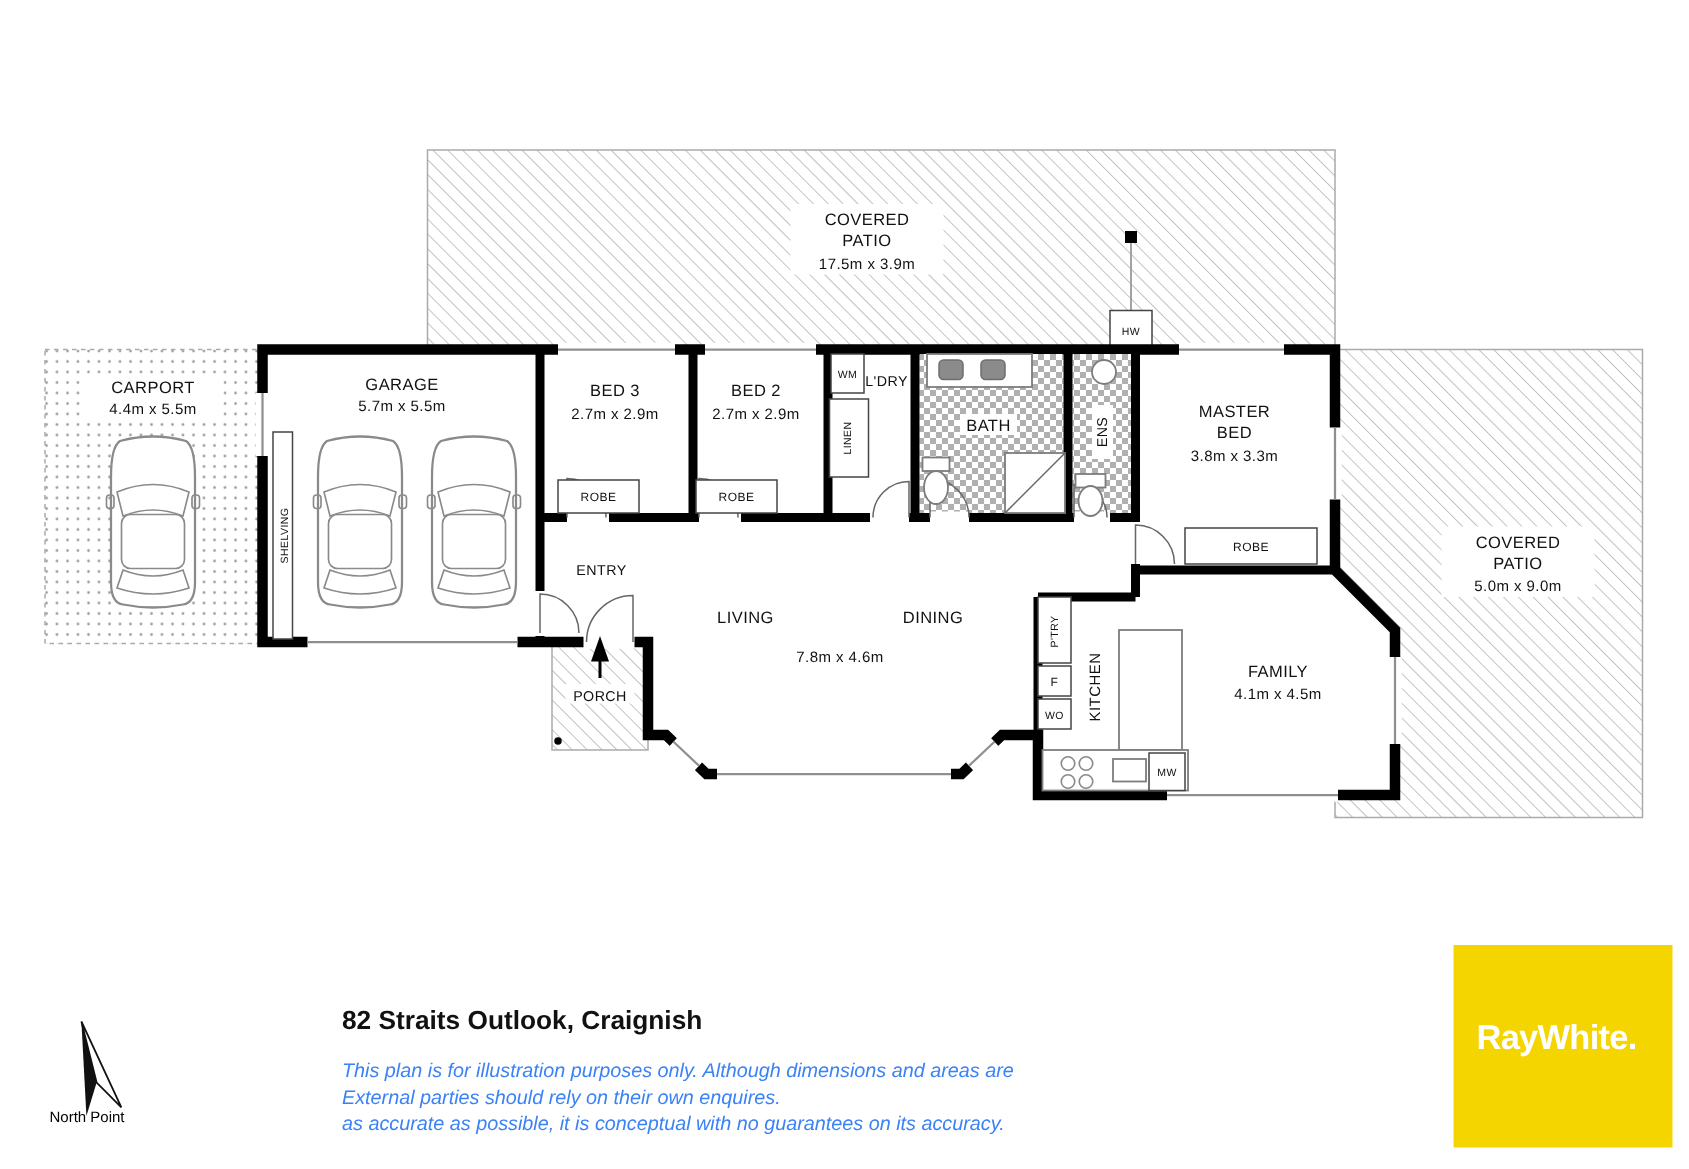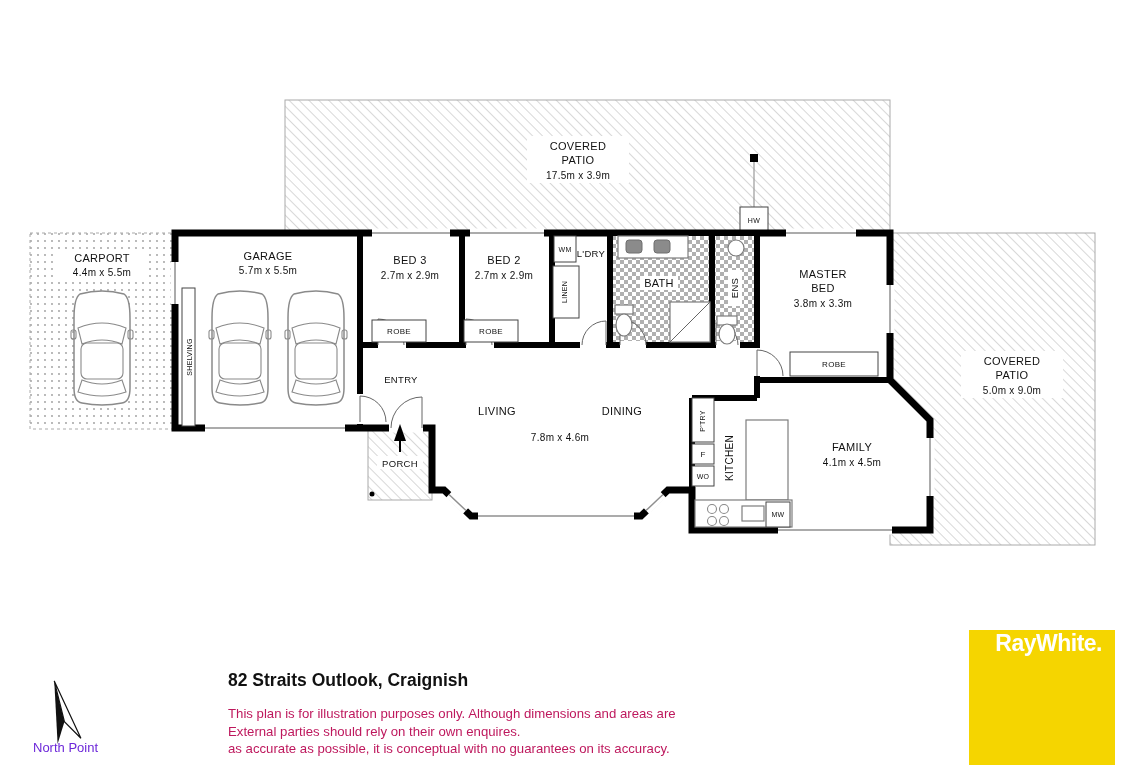--- a/index.html
+++ b/index.html
@@ -30,27 +30,27 @@
   .basin  { fill:#8b8b8b; stroke:#6e6e6e; stroke-width:1; }
   .labelbg{ fill:#ffffff; }
   .carline{ fill:#ffffff; stroke:#8a8a8a; stroke-width:1.5; }
   .carline2{ fill:none; stroke:#8a8a8a; stroke-width:1.1; }
   .address {
     position:absolute; left:228px; top:670px;
     font-size:17.5px; font-weight:bold; color:#111;text-align:center;
   }
   .disclaimer {
     position:absolute; left:228px; top:705px;
-    font-size:13.2px; line-height:17.5px; color:#be185d;
-  }
-  .north-label { position:absolute; left:33px; top:740px; font-size:13px; color:#6d28d9; }
+    font-size:13.2px; line-height:17.5px; color:#3b82f6;font-style:italic;
+  }
+  .north-label { position:absolute; left:33px; top:740px; font-size:10px; color:#000000; }
   .logo {
     position:absolute; left:969px; top:630px; width:146px; height:135px;
-    box-sizing:border-box; display:flex; align-items:flex-start; justify-content:flex-end;
-    padding:0 13px 12px 0;
+    box-sizing:border-box; display:flex; align-items:center; justify-content:flex-end;
+    padding:0 24px 12px 0;
   }
   .logo span { color:#ffffff; font-weight:bold; font-size:23px; letter-spacing:-.5px; }
 </style>
 </head>
 <body>
 
 <div class="page">
 
 <svg width="1126" height="779" viewBox="0 0 1126 779">
   <defs>

